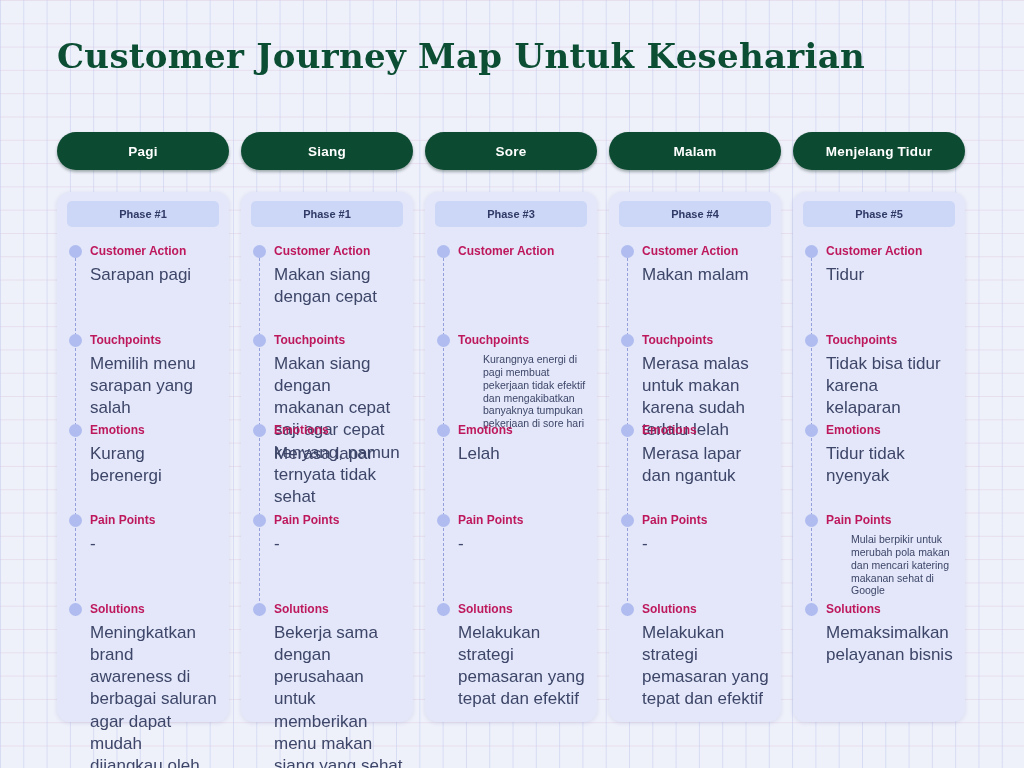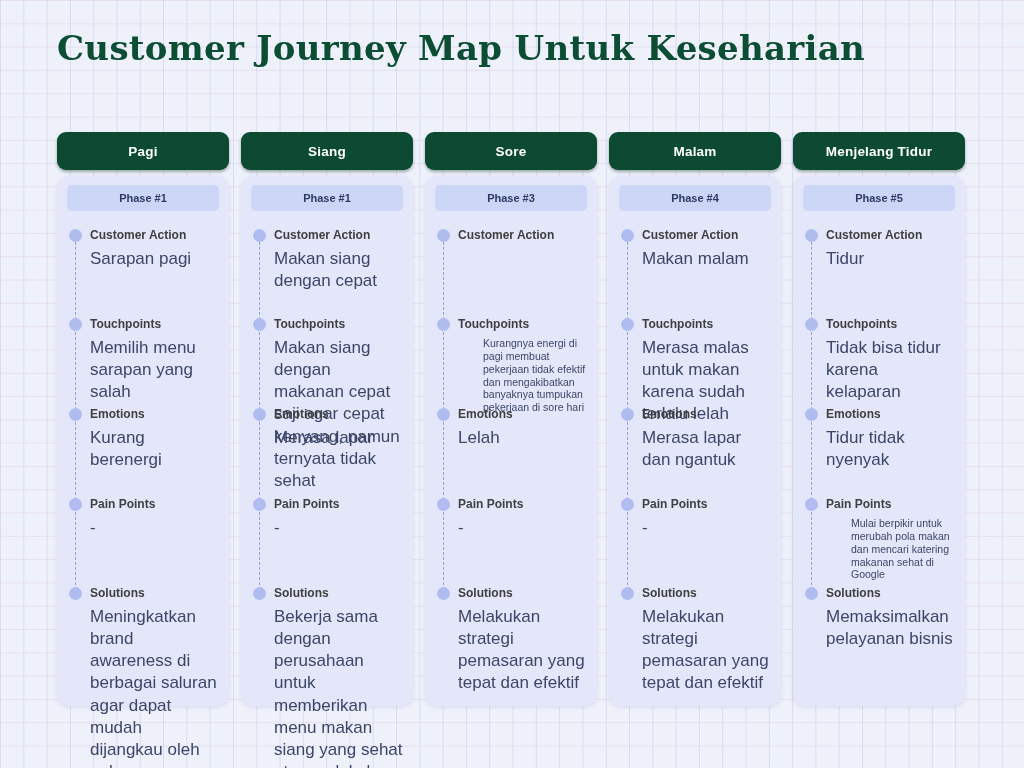--- a/index.html
+++ b/index.html
@@ -6,34 +6,34 @@
   body{
     width:1024px;height:768px;overflow:hidden;position:relative;
     font-family:"Liberation Sans",sans-serif;
     background-color:#eef0fa;
     background-image:
       linear-gradient(to right, rgba(187,196,236,.45) 1px, transparent 1px),
       linear-gradient(to bottom, rgba(222,196,218,.40) 1px, transparent 1px);
     background-size:23.3px 23.3px;
   }
   .title{
-    position:absolute;left:57px;top:28px;margin:0;
+    position:absolute;left:57px;top:36px;margin:0;
     font-family:"DejaVu Serif",serif;font-weight:700;font-size:34px;
     color:#0b4e33;letter-spacing:.3px;white-space:nowrap;
   }
   .columns{
     position:absolute;left:57px;top:132px;display:flex;gap:12px;
   }
   .col{width:172px;flex:0 0 172px;}
   .pill{
-    height:38px;border-radius:9px;background:#0c4a31;
+    height:38px;border-radius:19px;background:#0c4a31;
     color:#ffffff;font-weight:700;font-size:13.5px;letter-spacing:.2px;
     display:flex;align-items:center;justify-content:center;
     box-shadow:0 2px 3px rgba(8,40,26,.35);
-    margin-bottom:6px;
+    margin-bottom:22px;
   }
   .card{
     position:relative;height:530px;border-radius:13px;background:#e3e7f9;
     box-shadow:0 1px 4px rgba(110,120,175,.18);
   }
   .badge{
     position:absolute;left:10px;right:10px;top:9px;height:26px;
     border-radius:5px;background:#ccd6f6;color:#2f3a66;
     font-size:11px;font-weight:600;
     display:flex;align-items:center;justify-content:center;
@@ -46,21 +46,21 @@
   .section.s1{top:53px;}
   .section.s2{top:142px;}
   .section.s3{top:232px;}
   .section.s4{top:322px;}
   .section.s5{top:411px;}
   .dot{
     position:absolute;left:12px;top:0;width:13px;height:13px;border-radius:50%;
     background:#b0bcf0;z-index:2;
   }
   .sec-title{
-    font-size:12px;font-weight:700;color:#404040;margin:0 0 6px 0;line-height:1.1;
+    font-size:12px;font-weight:700;color:#be185d;margin:0 0 6px 0;line-height:1.1;
   }
   .sec-body{
     font-size:17px;color:#3d4668;line-height:1.3;
   }
   .sec-body.tight{font-size:10.5px;line-height:1.22;margin-left:25px;}
 </style>
 </head>
 <body>
 
 <h1 class="title">Customer Journey Map Untuk Keseharian</h1>

